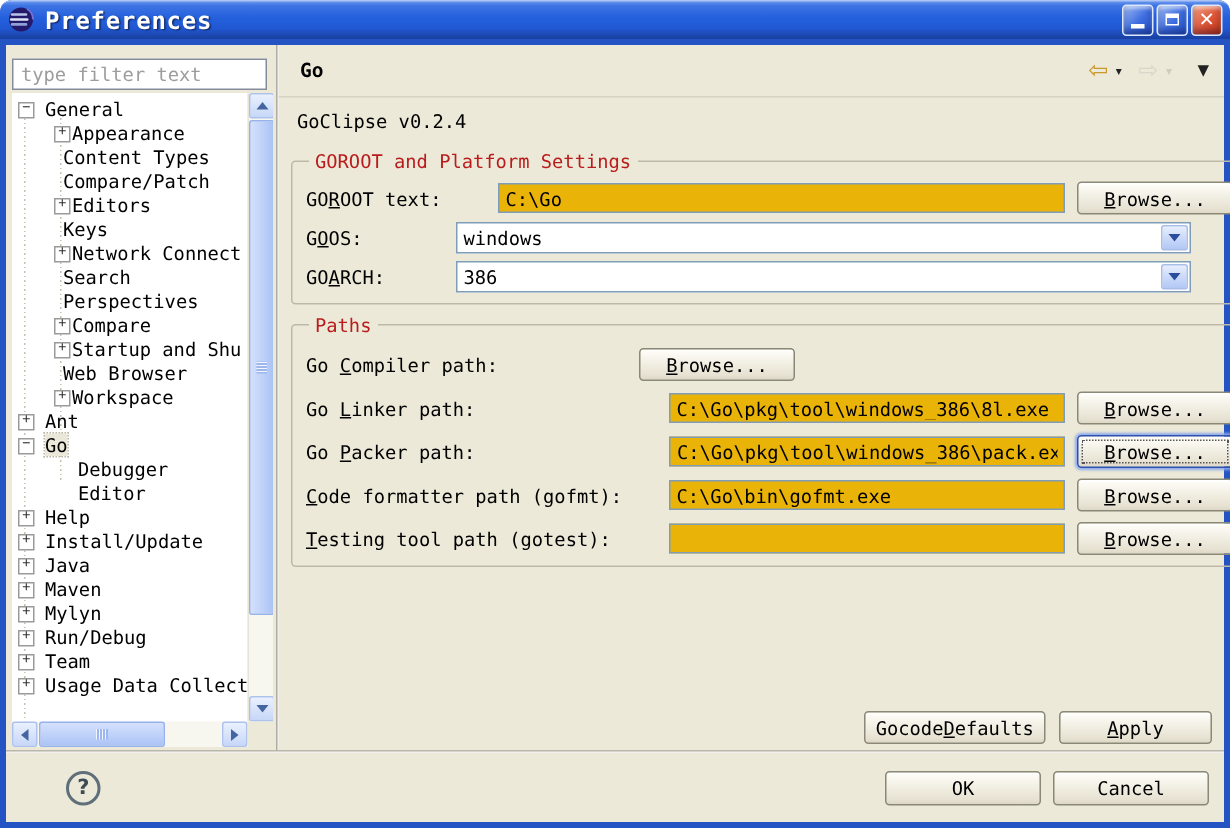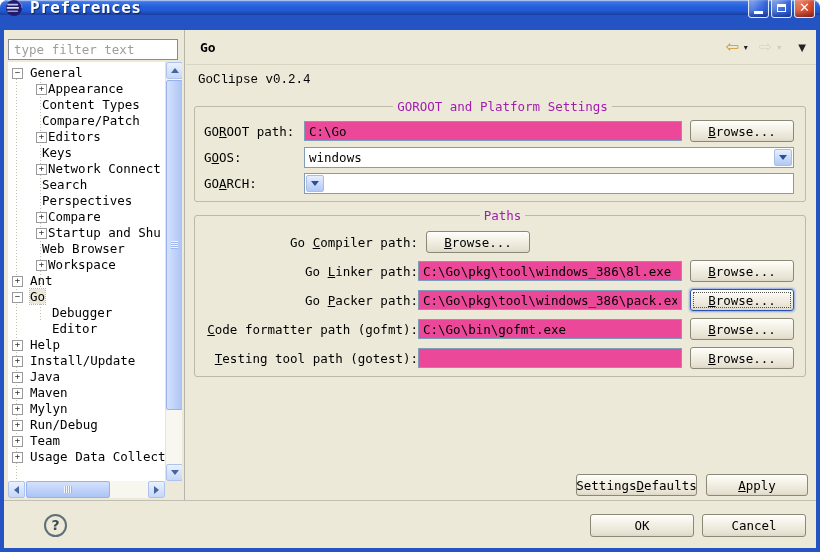--- a/index.html
+++ b/index.html
@@ -1,21 +1,21 @@
 <!DOCTYPE html>
 <html><head>
 <meta charset="utf-8">
 <style>
   html,body{margin:0;padding:0;background:#fff;}
   .win{position:relative;width:820px;height:552px;overflow:hidden;
        background:linear-gradient(180deg,#3a6ce0 0%,#2453c4 60%,#1736931 100%,#173693 100%);
        background-color:#2453c4;
        font-family:"DejaVu Sans Mono","Liberation Mono",monospace;border-radius:8px 8px 0 0;}
   
-  .titlebar{position:absolute;top:0;left:0;right:0;height:15px;
+  .titlebar{position:absolute;top:0;left:0;right:0;height:26px;
        background:linear-gradient(180deg,#7ba2f0 0%,#3e74e4 14%,#2560dc 45%,#2158d4 72%,#1a3f9f 100%);
        border-radius:7px 7px 0 0;display:flex;align-items:center;padding:0 5px;
        box-shadow:inset 0 1px 0 rgba(255,255,255,.4);}
   .title{color:#fff;font-weight:bold;font-size:16px;margin-left:7px;letter-spacing:.5px;
        text-shadow:1px 1px 1px rgba(0,0,0,.55);}
   .winbtns{margin-left:auto;display:flex;gap:2px;}
   .wbtn{width:21px;height:21px;border-radius:3px;border:1px solid #dce8fb;display:flex;
        align-items:center;justify-content:center;box-sizing:border-box;
        box-shadow:inset 0 -3px 4px rgba(0,0,40,.35),inset 0 2px 2px rgba(255,255,255,.45);}
   .wbtn.min,.wbtn.max{background:linear-gradient(135deg,#9db9f2 0%,#3c6ce0 55%,#2450c4 100%);}
@@ -68,31 +68,31 @@
   .rightp{position:absolute;left:182px;top:0;width:630px;height:470px;}
   .phead{position:absolute;top:0;left:0;right:0;height:34px;border-bottom:1px solid #d8d4c4;display:flex;align-items:center;}
   .ptitle{font-weight:bold;font-size:13px;margin-left:14px;}
   .nav{margin-left:auto;display:flex;align-items:center;margin-right:10px;gap:5px;font-family:"DejaVu Sans",sans-serif;}
   .nav .back{color:#c9992e;font-size:16px;line-height:16px;}
   .nav .caret{color:#222;font-size:8px;}
   .nav .fwd{color:#d9d6ca;font-size:16px;line-height:16px;margin-left:6px;}
   .nav .caret2{color:#cfccc0;font-size:8px;}
   .nav .menu{color:#222;font-size:10px;margin-left:12px;}
   .pbody{position:absolute;top:35px;left:0;right:0;bottom:0;}
-  .version{margin:8px 0 12px 12px;font-size:12.5px;font-family:Liberation Mono, monospace;}
+  .version{margin:8px 0 12px 12px;font-size:12.5px;}
   fieldset{margin:6px 10px 0 8px;border:1px solid #bdb9a8;border-radius:3px;padding:1px 8px 7px 9px;}
-  legend{color:#a21caf;font-size:12.5px;padding:0 4px;margin-left:2px;text-align:center;}
+  legend{color:#b91c1c;font-size:12.5px;padding:0 4px;margin-left:2px;}
   .frow{display:flex;align-items:center;margin-top:5px;}
   .g2 .frow{margin-top:7px;}
   .lbl{font-size:12.5px;color:#000;flex:none;}
   .g1 .lbl{width:100px;}
-  .g2 .lbl{width:214px;text-align:right;}
+  .g2 .lbl{width:214px;}
   .mn{text-decoration:underline;}
-  input.path{height:20px;border:1px solid #7f9db9;background:#ec4899;font-family:inherit;font-size:12.5px;
-       padding:1px 4px;box-sizing:border-box;color:#000;}
+  input.path{height:20px;border:1px solid #7f9db9;background:#eab308;font-family:inherit;font-size:12.5px;
+       padding:1px 4px;box-sizing:border-box;color:#000;margin-left:28px;}
   .g1 input.path{width:378px;}
   .g2 input.path{width:264px;}
   .btn{height:22px;background:linear-gradient(180deg,#fffefa,#f2efe4 45%,#e7e2d2 85%,#ddd8c6);
        border:1px solid #8a8876;border-radius:3px;font-family:inherit;font-size:12.5px;color:#000;
        display:flex;align-items:center;justify-content:center;box-sizing:border-box;
        box-shadow:inset 0 1px 0 #fff;}
   .browse{width:104px;margin-left:8px;flex:none;}
   .btn.focus{border-color:#2f52b0;box-shadow:0 0 2px 1px #8aa9e9;outline:1px dotted #555;outline-offset:-4px;}
   .combo{display:flex;align-items:stretch;width:490px;height:21px;border:1px solid #7f9db9;background:#fff;box-sizing:border-box;}
   .combo .val{flex:1;font-size:12.5px;padding:1px 4px;line-height:17px;}
@@ -203,40 +203,41 @@
           <span class="menu">▼</span>
         </span>
       </div>
 
       <div class="pbody">
         <div class="version">GoClipse v0.2.4</div>
 
         <fieldset class="g1">
           <legend>GOROOT and Platform Settings</legend>
           <div class="frow">
-            <label class="lbl"><span>GO</span><span class="mn">R</span><span>OOT path:</span></label>
+            <label class="lbl"><span>GO</span><span class="mn">R</span><span>OOT text:</span></label>
             <input class="path" value="C:\Go" style="">
             <span class="btn browse">
                 <span></span>
                 <span class="mn">B</span>
                 <span>rowse...</span>
               </span>
           </div>
           <div class="frow">
             <label class="lbl"><span>G</span><span class="mn">O</span><span>OS:</span></label>
             <span class="combo">
               <span class="val">windows</span>
               <span class="cbtn">
                   <span class="ctri"></span>
                 </span>
             </span>
           </div>
           <div class="frow">
             <label class="lbl"><span>GO</span><span class="mn">A</span><span>RCH:</span></label>
             <span class="combo">
+              <span class="val">386</span>
               <span class="cbtn">
                   <span class="ctri"></span>
                 </span>
             </span>
           </div>
         </fieldset>
 
         <fieldset class="g2">
           <legend>Paths</legend>
           <div class="frow">
@@ -280,21 +281,21 @@
             <span class="btn browse">
                 <span></span>
                 <span class="mn">B</span>
                 <span>rowse...</span>
               </span>
           </div>
         </fieldset>
 
         <div class="rdrow">
           <span class="btn rd">
-              <span>Settings </span>
+              <span>Gocode </span>
               <span class="mn">D</span>
               <span>efaults</span>
             </span>
           <span class="btn apply">
               <span></span>
               <span class="mn">A</span>
               <span>pply</span>
             </span>
         </div>
       </div>

